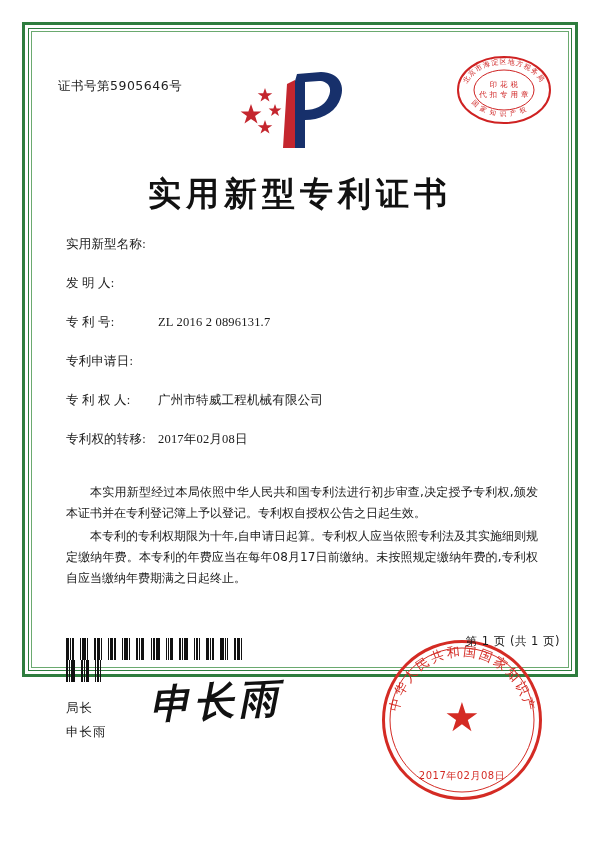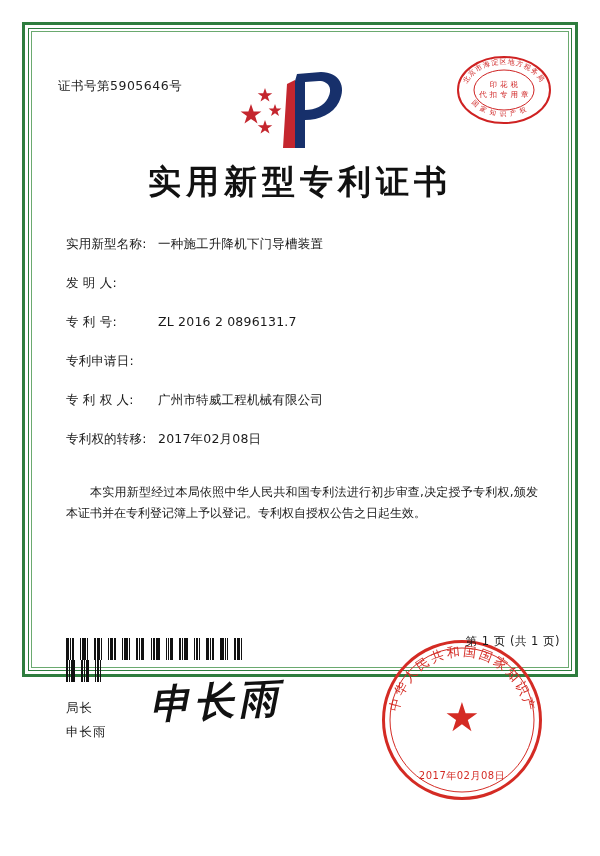--- a/index.html
+++ b/index.html
@@ -99,34 +99,35 @@
     line-height: 10px;
     letter-spacing: 0.3px;
   }
   .stamp-topright .st-text.l1 { top: 26px; }
   .stamp-topright .st-text.l2 { top: 36px; }
 
   .main-title {
     position: absolute;
     left: 0;
     right: 0;
-    top: 120px;
+    top: 132px;
     text-align: center;
     font-size: 33px;
     font-weight: bold;
     letter-spacing: 5px;
     color: #111;
     font-family: "DejaVu Sans", "Liberation Sans", sans-serif;
   }
 
   .fields {
     position: absolute;
     left: 26px;
     right: 20px;
     top: 196px;
+    font-family: Liberation Serif, serif;
   }
   .field-row {
     display: flex;
     align-items: baseline;
     margin-bottom: 22px;
     font-size: 12.5px;
     color: #1a1a1a;
   }
   .field-label {
     width: 92px;
@@ -277,21 +278,20 @@
       </svg>
       <div class="st-text l1">印 花 税</div>
       <div class="st-text l2">代 扣 专 用 章</div>
     </div>
 
     <div class="main-title">实用新型专利证书</div>
 
     <div class="fields">
       <div class="field-row">
         <div class="field-label">实用新型名称:</div>
-        <div class="field-value">一种施工升降机下门导槽装置</div>
       </div>
       <div class="field-row">
         <div class="field-label">发 明 人:</div>
       </div>
       <div class="field-row">
         <div class="field-label">专 利 号:</div>
         <div class="field-value">ZL 2016 2 0896131.7</div>
       </div>
       <div class="field-row">
         <div class="field-label">专利申请日:</div>
@@ -301,20 +301,21 @@
         <div class="field-value">广州市特威工程机械有限公司</div>
       </div>
       <div class="field-row">
         <div class="field-label">专利权的转移:</div>
         <div class="field-value">2017年02月08日</div>
       </div>
     </div>
 
     <div class="paragraphs">
       <div class="para">本实用新型经过本局依照中华人民共和国专利法进行初步审查,决定授予专利权,颁发本证书并在专利登记簿上予以登记。专利权自授权公告之日起生效。</div>
+      <div class="para">本专利的专利权期限为十年,自申请日起算。专利权人应当依照专利法及其实施细则规定缴纳年费。本专利的年费应当在每年08月17日前缴纳。未按照规定缴纳年费的,专利权自应当缴纳年费期满之日起终止。</div>
     </div>
 
     <div class="barcode">
       <span style="width:3px"></span><span style="width:1px"></span><span style="width:2px"></span>
       <span style="width:1px"></span><span style="width:4px"></span><span style="width:1px"></span>
       <span style="width:2px"></span><span style="width:3px"></span><span style="width:1px"></span>
       <span style="width:1px"></span><span style="width:3px"></span><span style="width:2px"></span>
       <span style="width:1px"></span><span style="width:4px"></span><span style="width:1px"></span>
       <span style="width:2px"></span><span style="width:1px"></span><span style="width:3px"></span>
       <span style="width:1px"></span><span style="width:2px"></span><span style="width:4px"></span>

